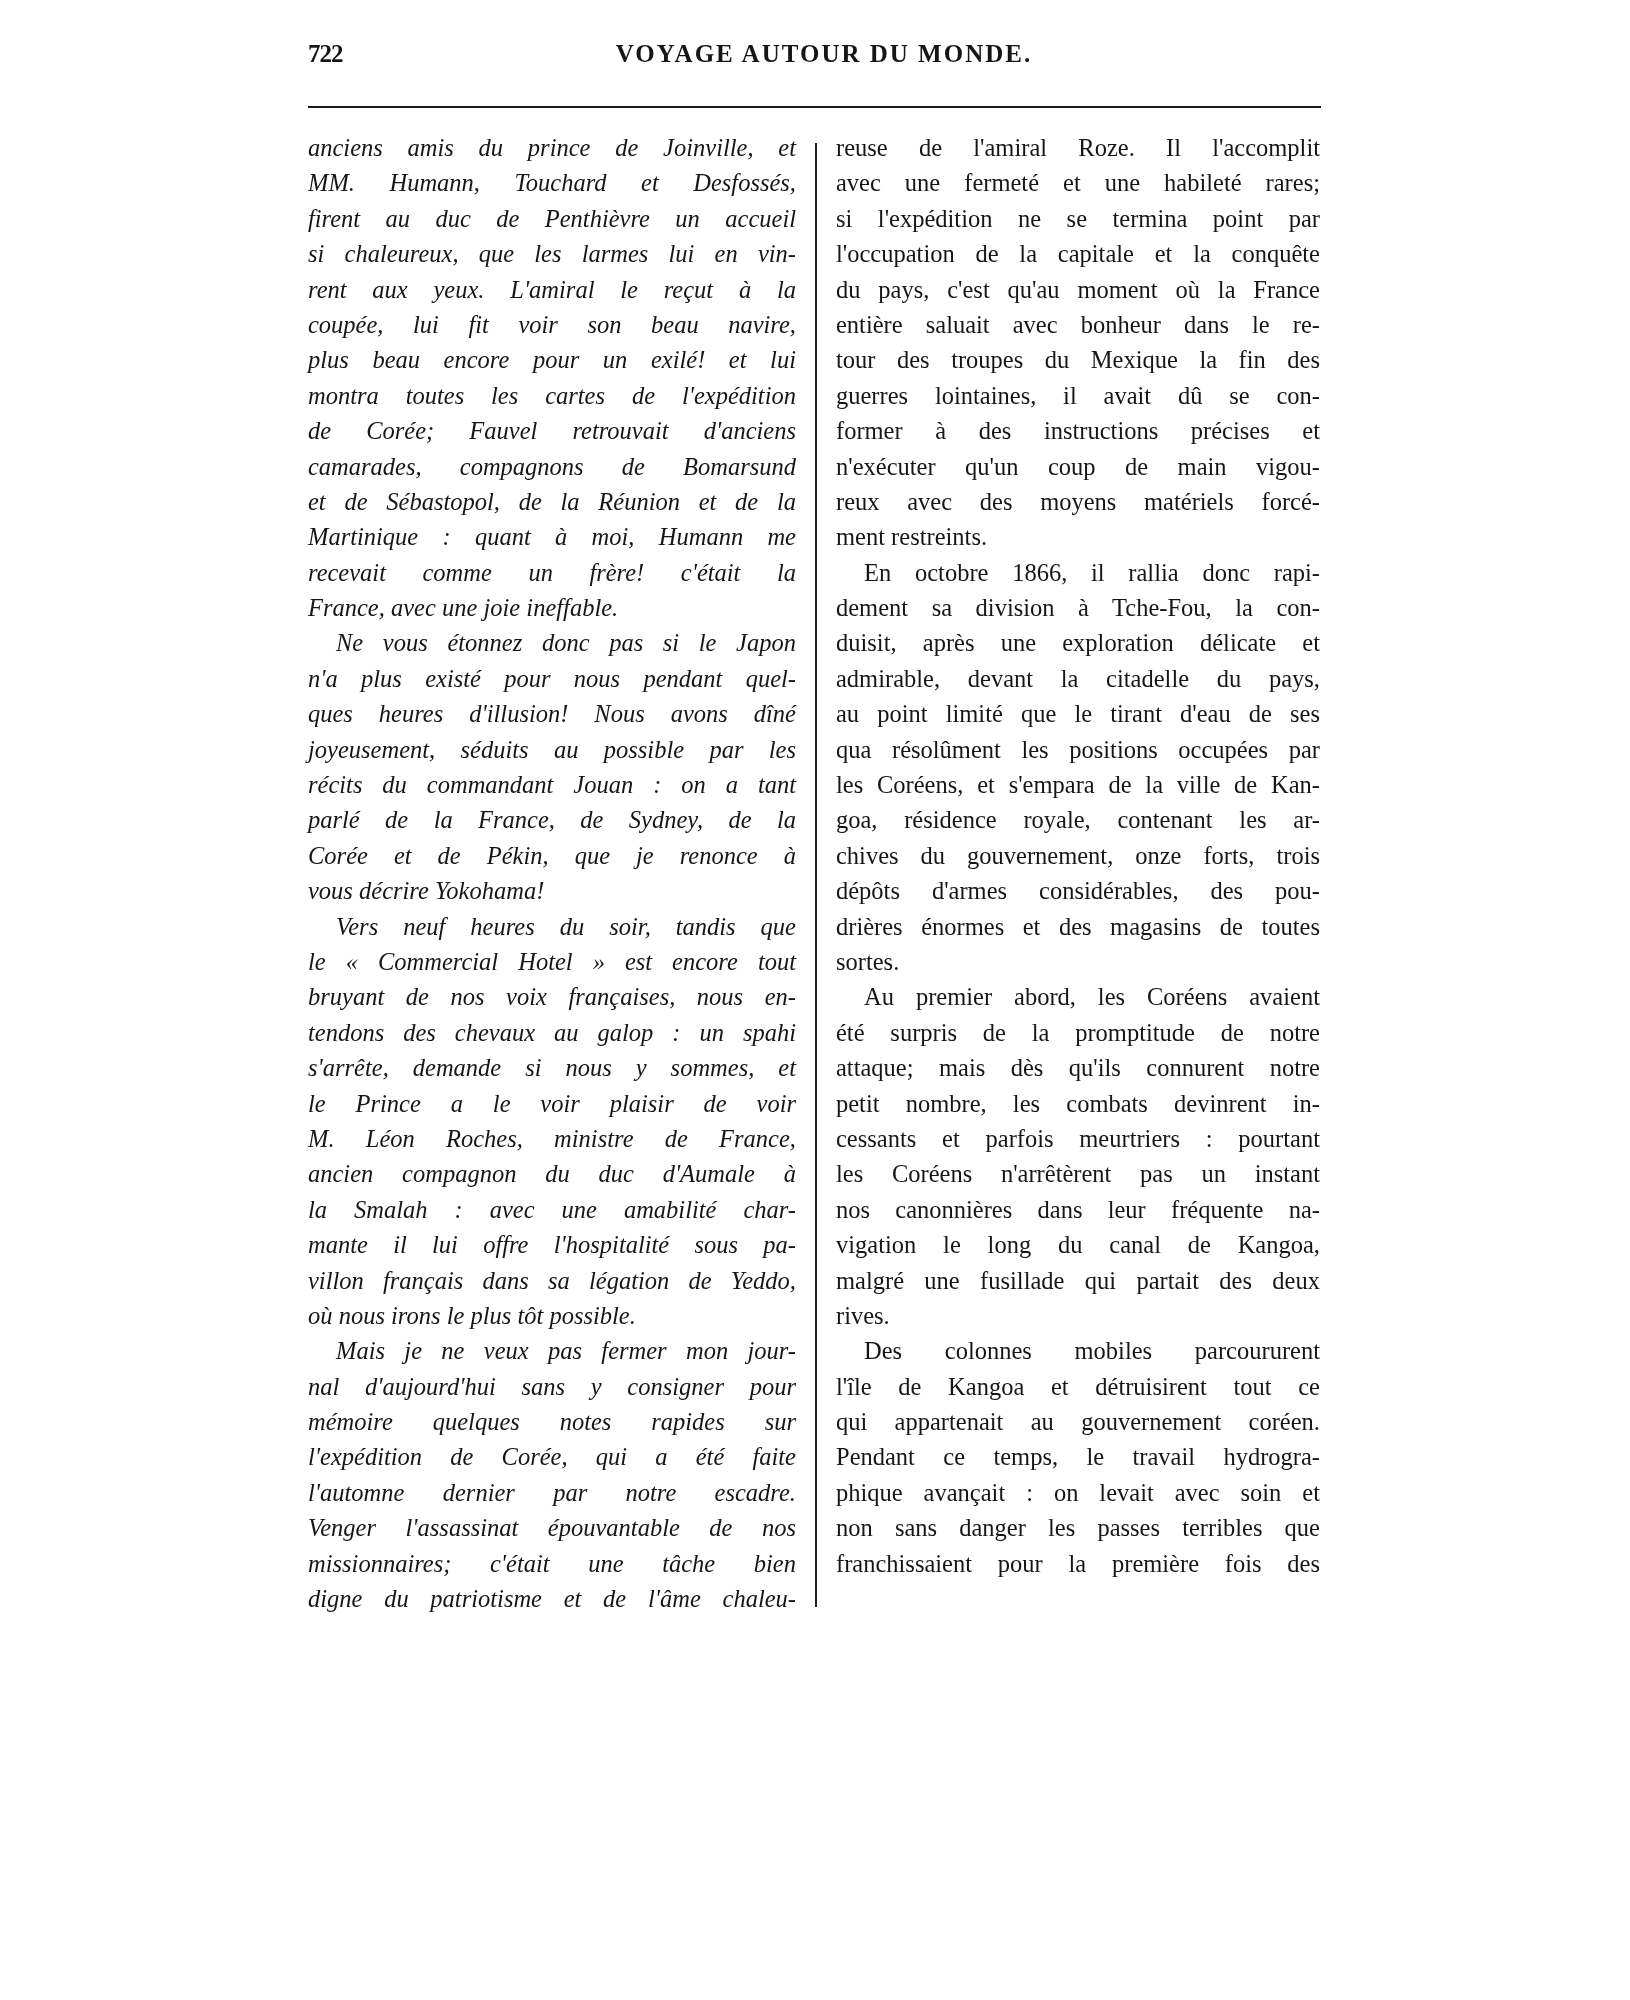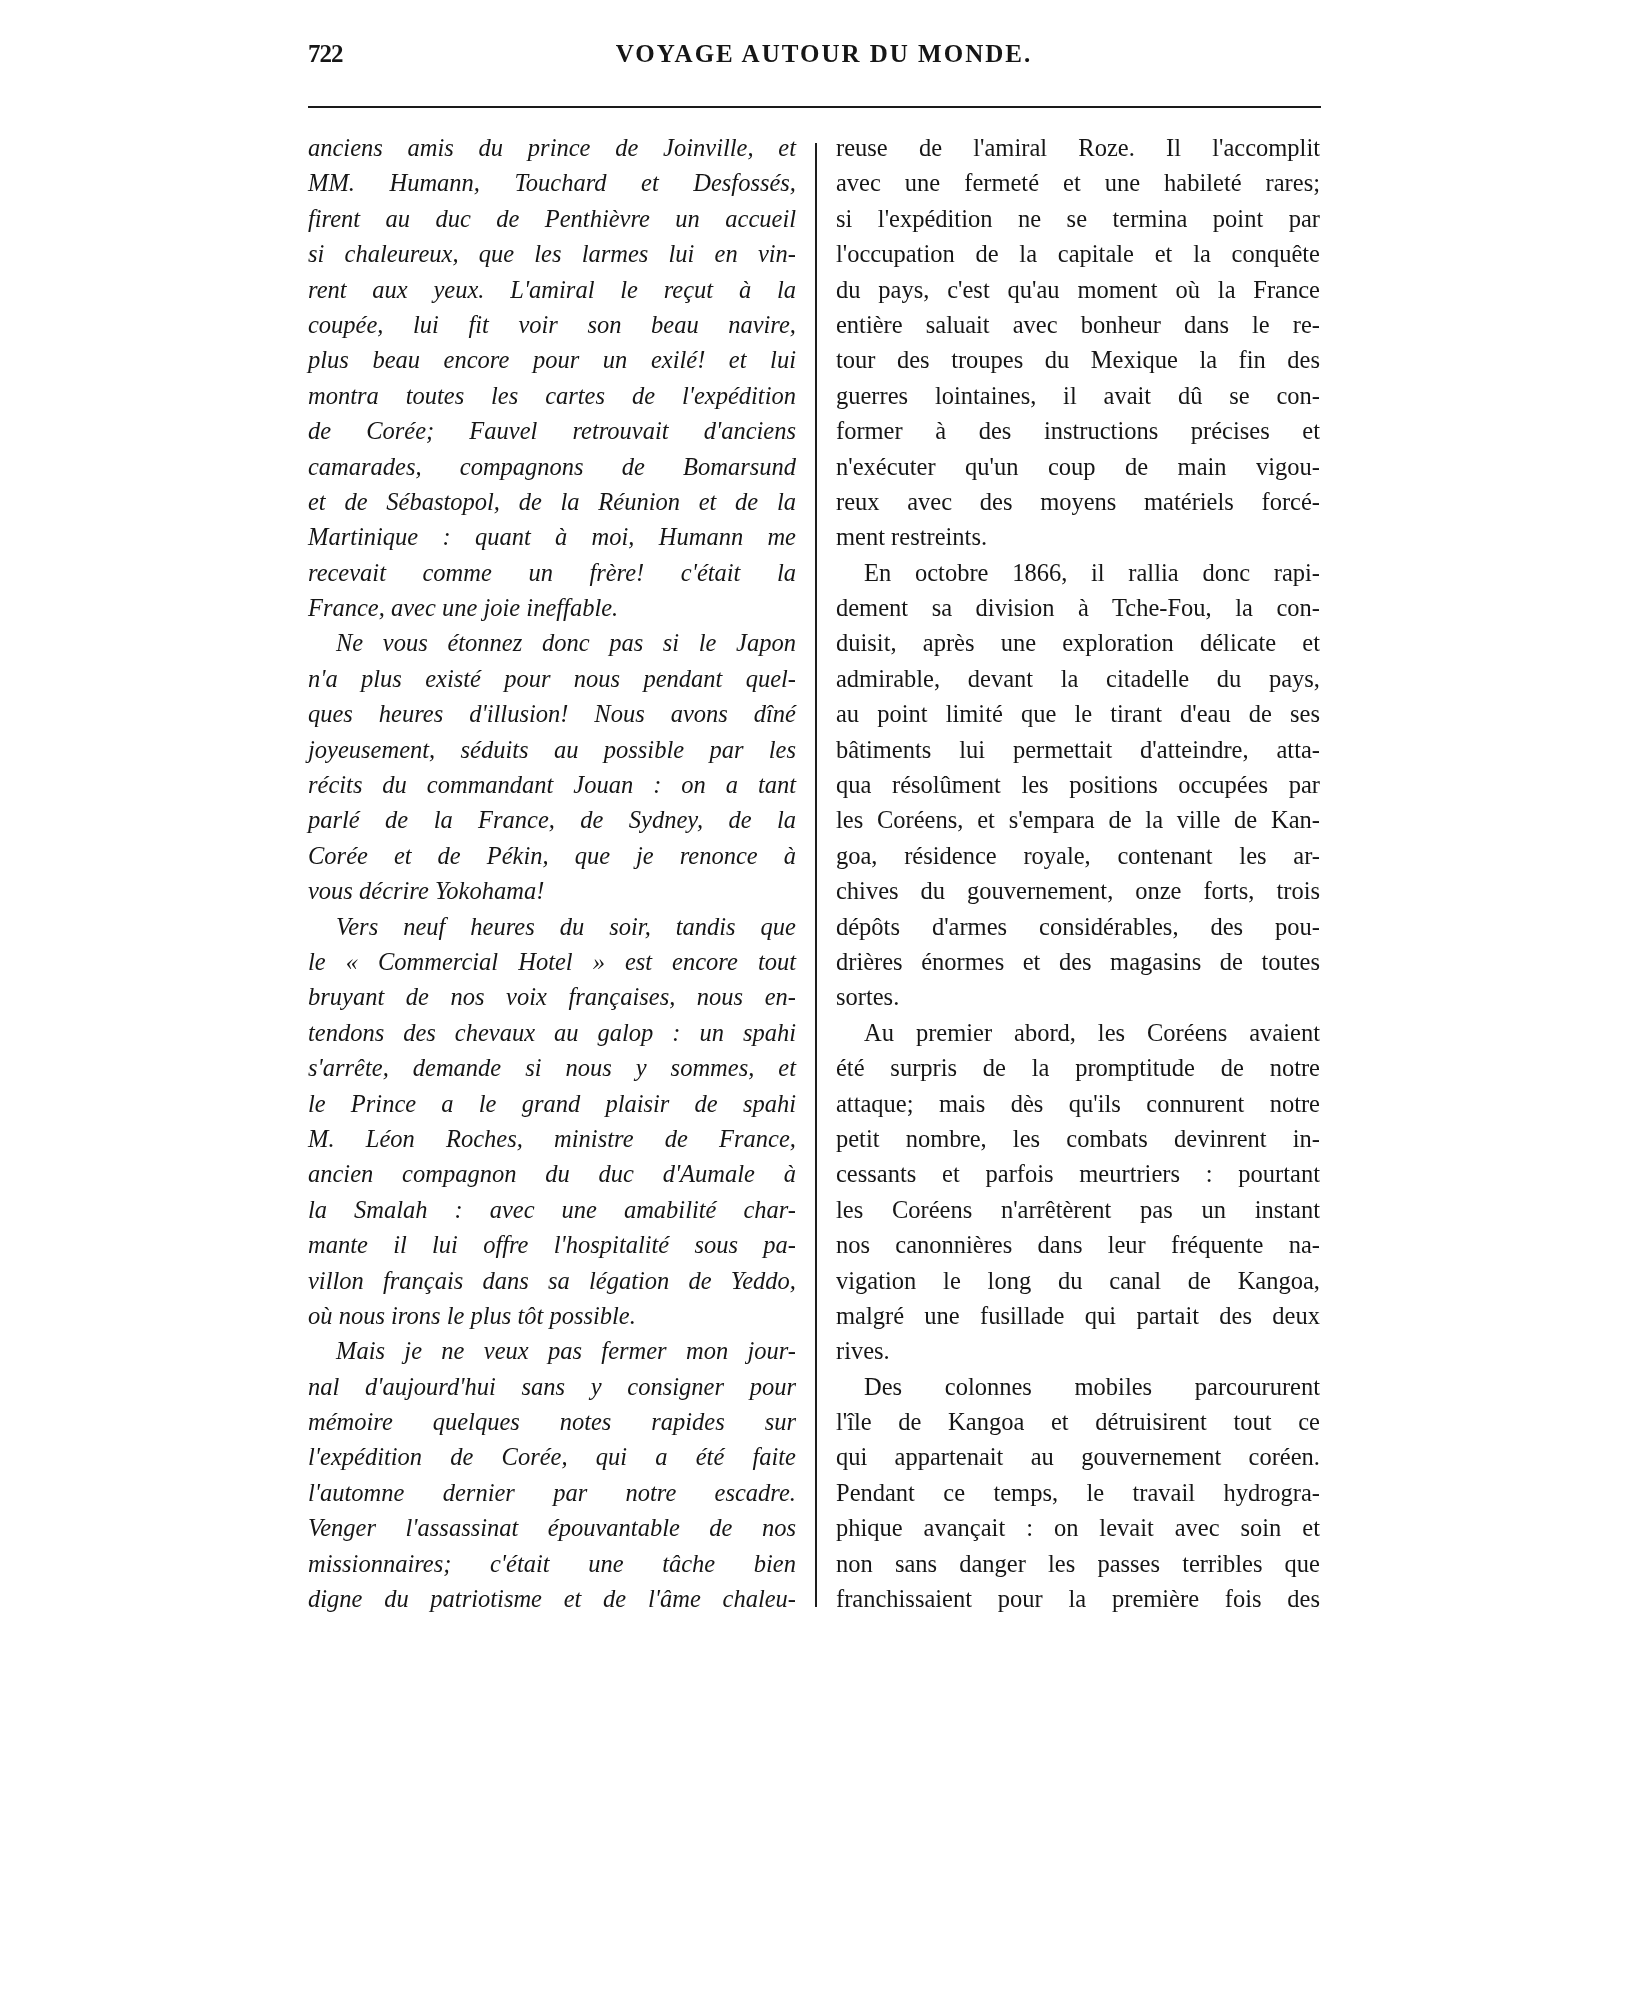--- a/index.html
+++ b/index.html
@@ -124,21 +124,21 @@
       <span class="line">joyeusement, séduits au possible par les</span>
       <span class="line">récits du commandant Jouan : on a tant</span>
       <span class="line">parlé de la France, de Sydney, de la</span>
       <span class="line">Corée et de Pékin, que je renonce à</span>
       <span class="line last">vous décrire Yokohama!</span>
       <span class="line indent">Vers neuf heures du soir, tandis que</span>
       <span class="line">le « Commercial Hotel » est encore tout</span>
       <span class="line">bruyant de nos voix françaises, nous en-</span>
       <span class="line">tendons des chevaux au galop : un spahi</span>
       <span class="line">s'arrête, demande si nous y sommes, et</span>
-      <span class="line">le Prince a le grand plaisir de spahi</span>
+      <span class="line">le Prince a le voir plaisir de voir</span>
       <span class="line">M. Léon Roches, ministre de France,</span>
       <span class="line">ancien compagnon du duc d'Aumale à</span>
       <span class="line">la Smalah : avec une amabilité char-</span>
       <span class="line">mante il lui offre l'hospitalité sous pa-</span>
       <span class="line">villon français dans sa légation de Yeddo,</span>
       <span class="line last">où nous irons le plus tôt possible.</span>
       <span class="line indent">Mais je ne veux pas fermer mon jour-</span>
       <span class="line">nal d'aujourd'hui sans y consigner pour</span>
       <span class="line">mémoire quelques notes rapides sur</span>
       <span class="line">l'expédition de Corée, qui a été faite</span>
@@ -161,21 +161,20 @@
       <span class="line">guerres lointaines, il avait dû se con-</span>
       <span class="line">former à des instructions précises et</span>
       <span class="line">n'exécuter qu'un coup de main vigou-</span>
       <span class="line">reux avec des moyens matériels forcé-</span>
       <span class="line last">ment restreints.</span>
       <span class="line indent">En octobre 1866, il rallia donc rapi-</span>
       <span class="line">dement sa division à Tche-Fou, la con-</span>
       <span class="line">duisit, après une exploration délicate et</span>
       <span class="line">admirable, devant la citadelle du pays,</span>
       <span class="line">au point limité que le tirant d'eau de ses</span>
-      <span class="line">bâtiments lui permettait d'atteindre, atta-</span>
       <span class="line">qua résolûment les positions occupées par</span>
       <span class="line">les Coréens, et s'empara de la ville de Kan-</span>
       <span class="line">goa, résidence royale, contenant les ar-</span>
       <span class="line">chives du gouvernement, onze forts, trois</span>
       <span class="line">dépôts d'armes considérables, des pou-</span>
       <span class="line">drières énormes et des magasins de toutes</span>
       <span class="line last">sortes.</span>
       <span class="line indent">Au premier abord, les Coréens avaient</span>
       <span class="line">été surpris de la promptitude de notre</span>
       <span class="line">attaque; mais dès qu'ils connurent notre</span>

